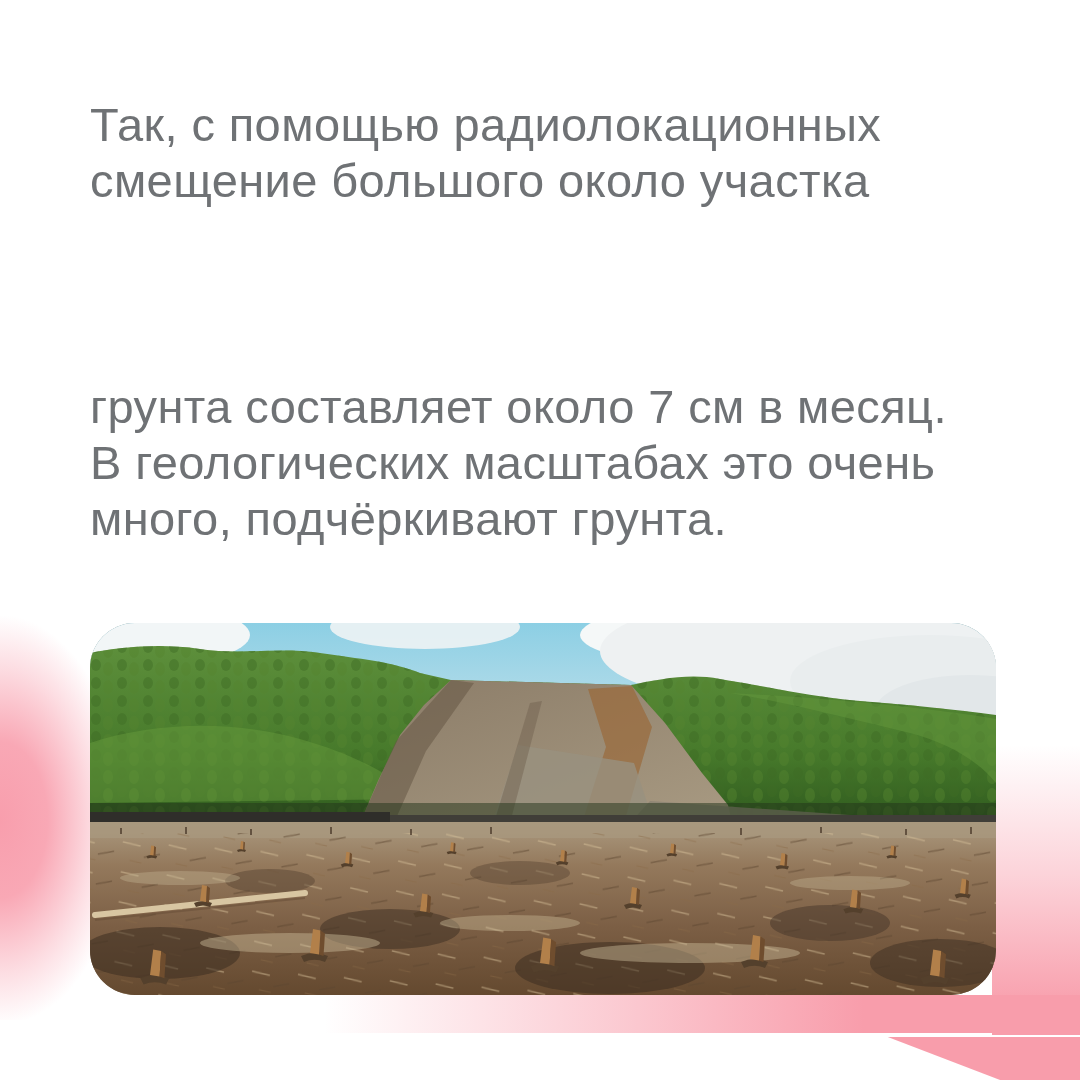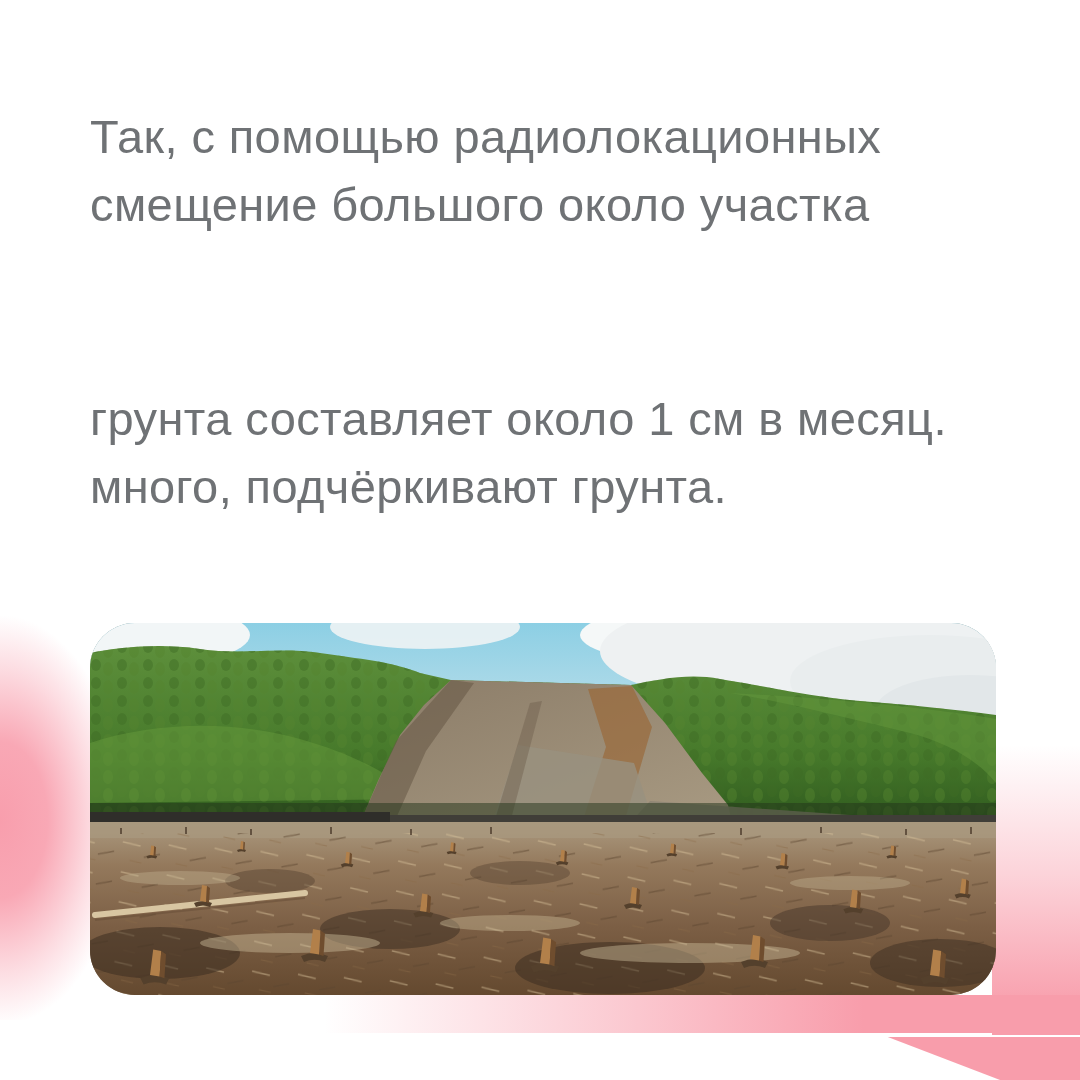--- a/index.html
+++ b/index.html
@@ -59,21 +59,21 @@
     left: 90px;
     width: 940px;
     color: #6f7275;
     font-size: 47px;
     line-height: 56px;
     letter-spacing: 0.4px;
     font-weight: 400;
   }
   #para1 { top: 97px; }
   #para2 { top: 379px; }
-  .text-line { white-space: nowrap; margin-top: 12px; }
+  .text-line { white-space: nowrap; }
 
   
   .photo {
     position: absolute;
     left: 90px; top: 623px;
     width: 906px; height: 372px;
     border-radius: 45px;
     overflow: hidden;
     background: #8a7a66;
   }
@@ -88,21 +88,22 @@
   <div class="pink-glow-right"></div>
   <div class="pink-band-bottom"></div>
   <div class="pink-ribbon-bottom-right"></div>
 
   <div id="para1" class="para">
     <div class="text-line">Так, с помощью радиолокационных</div>
     <div class="text-line">смещение большого около участка</div>
   </div>
 
   <div id="para2" class="para">
-    <div class="text-line">грунта составляет около 1 см в месяц.</div>
+    <div class="text-line">грунта составляет около 7 см в месяц.</div>
+    <div class="text-line">В геологических масштабах это очень</div>
     <div class="text-line">много, подчёркивают грунта.</div>
   </div>
 
   <div class="photo">
     <svg viewBox="0 0 906 372" preserveAspectRatio="none">
       <defs>
         <linearGradient id="gSky" x1="0" y1="0" x2="0" y2="1">
           <stop offset="0" stop-color="#8ccfe4"></stop>
           <stop offset="1" stop-color="#c9e3ec"></stop>
         </linearGradient>

